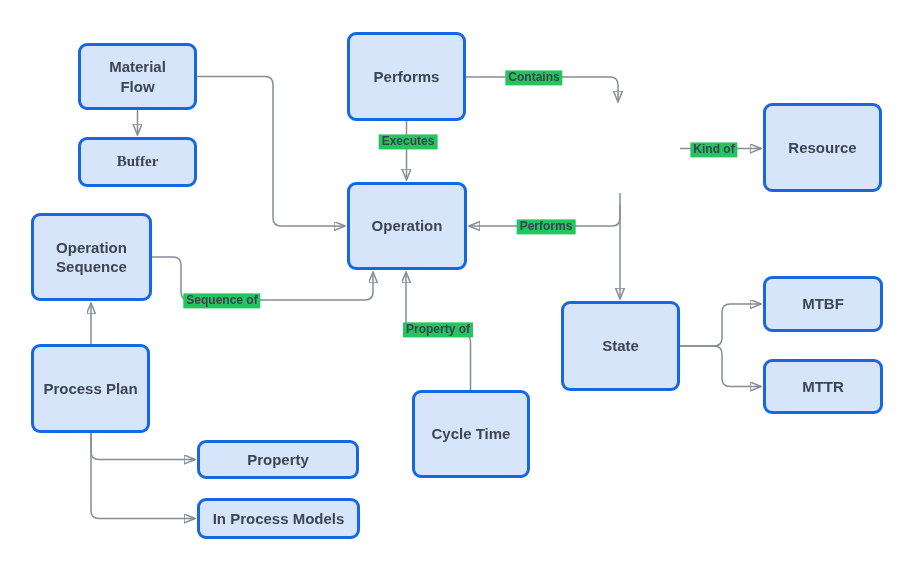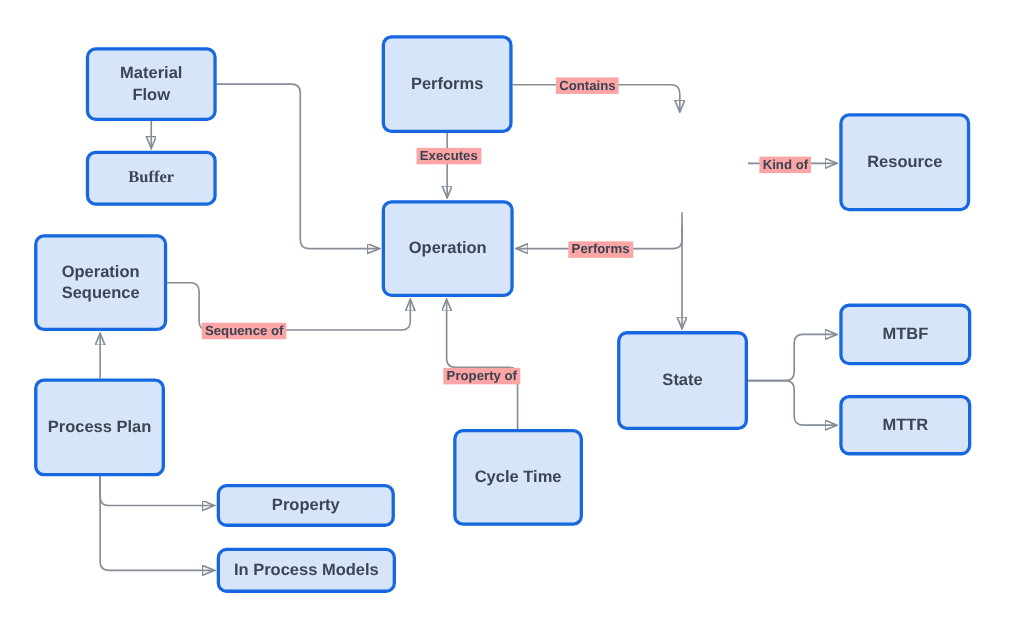--- a/index.html
+++ b/index.html
@@ -34,21 +34,21 @@
     color: #3e4552;
     font-weight: bold;
     font-size: 15px;
     line-height: 1.3;
     white-space: pre-line;
     z-index: 2;
   }
   .edge-label {
     position: absolute;
     transform: translate(-50%, -50%);
-    background: #fca5a5;
+    background: #22c55e;
     color: #3b4252;
     font-weight: bold;
     font-size: 12px;
     line-height: 1.1;
     padding: 1px 3px;
     white-space: nowrap;
     z-index: 3;
   }
   
   .n-material-flow      { left: 78px;  top: 43px;  width: 119px; height: 67px; }
@@ -64,21 +64,21 @@
   .n-cycle-time         { left: 412px; top: 390px; width: 118px; height: 88px; }
   .n-state              { left: 561px; top: 301px; width: 119px; height: 90px; }
   .n-mtbf               { left: 763px; top: 276px; width: 120px; height: 56px; text-align: right; }
   .n-mttr               { left: 763px; top: 359px; width: 120px; height: 55px; }
   
   .l-contains    { left: 534px; top: 78px;  }
   .l-executes    { left: 408px; top: 142px; }
   .l-kind-of     { left: 714px; top: 150px; }
   .l-performs    { left: 546px; top: 227px; }
   .l-sequence-of { left: 222px; top: 301px; }
-  .l-property-of { left: 438px; top: 330px; margin-top: 12px; }
+  .l-property-of { left: 438px; top: 330px; }
 </style>
 </head>
 <body>
 
 <div class="canvas">
 
   <svg class="edges-layer" width="920" height="572" viewBox="0 0 920 572" xmlns="http://www.w3.org/2000/svg">
     <defs>
       <marker id="arrow" markerUnits="userSpaceOnUse" markerWidth="12" markerHeight="10" refX="10.5" refY="4.5" orient="auto">
         <path d="M0,0 L11,4.5 L0,9 Z" fill="#6d7480" stroke="none"></path>

